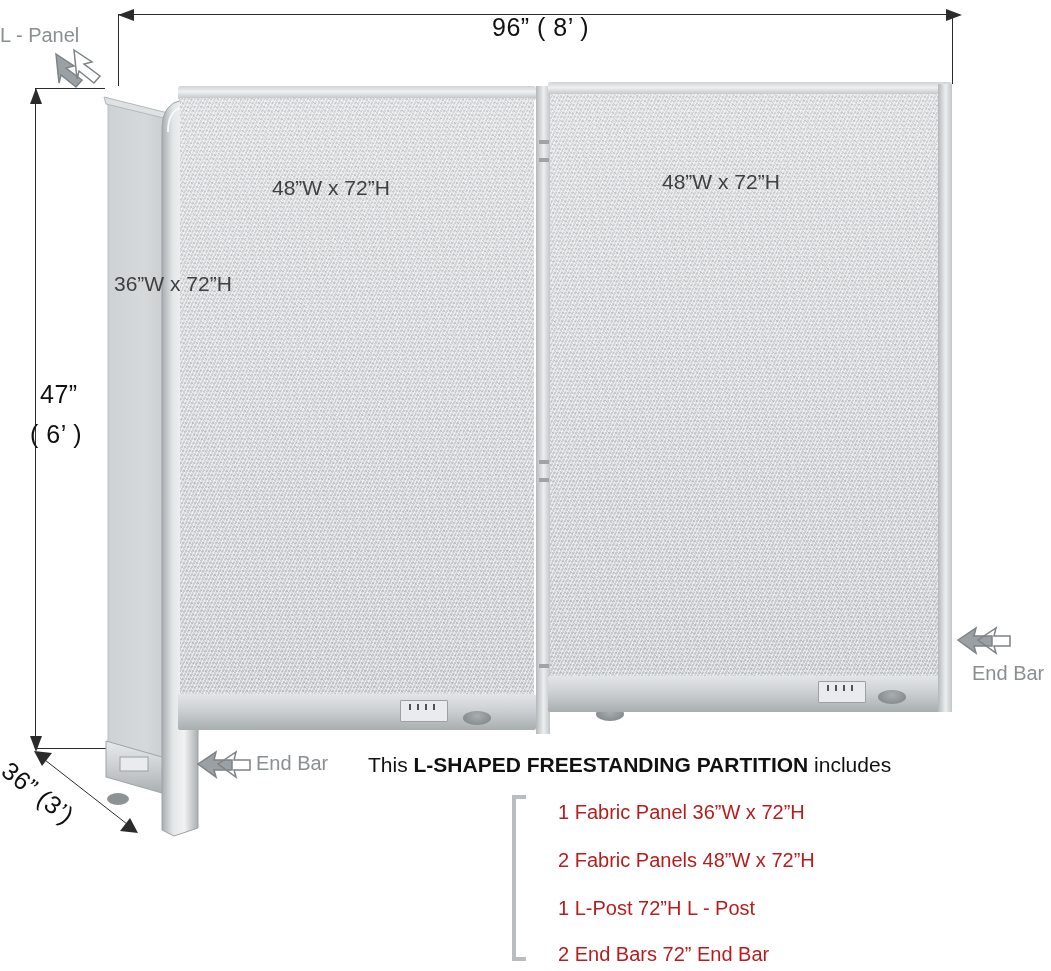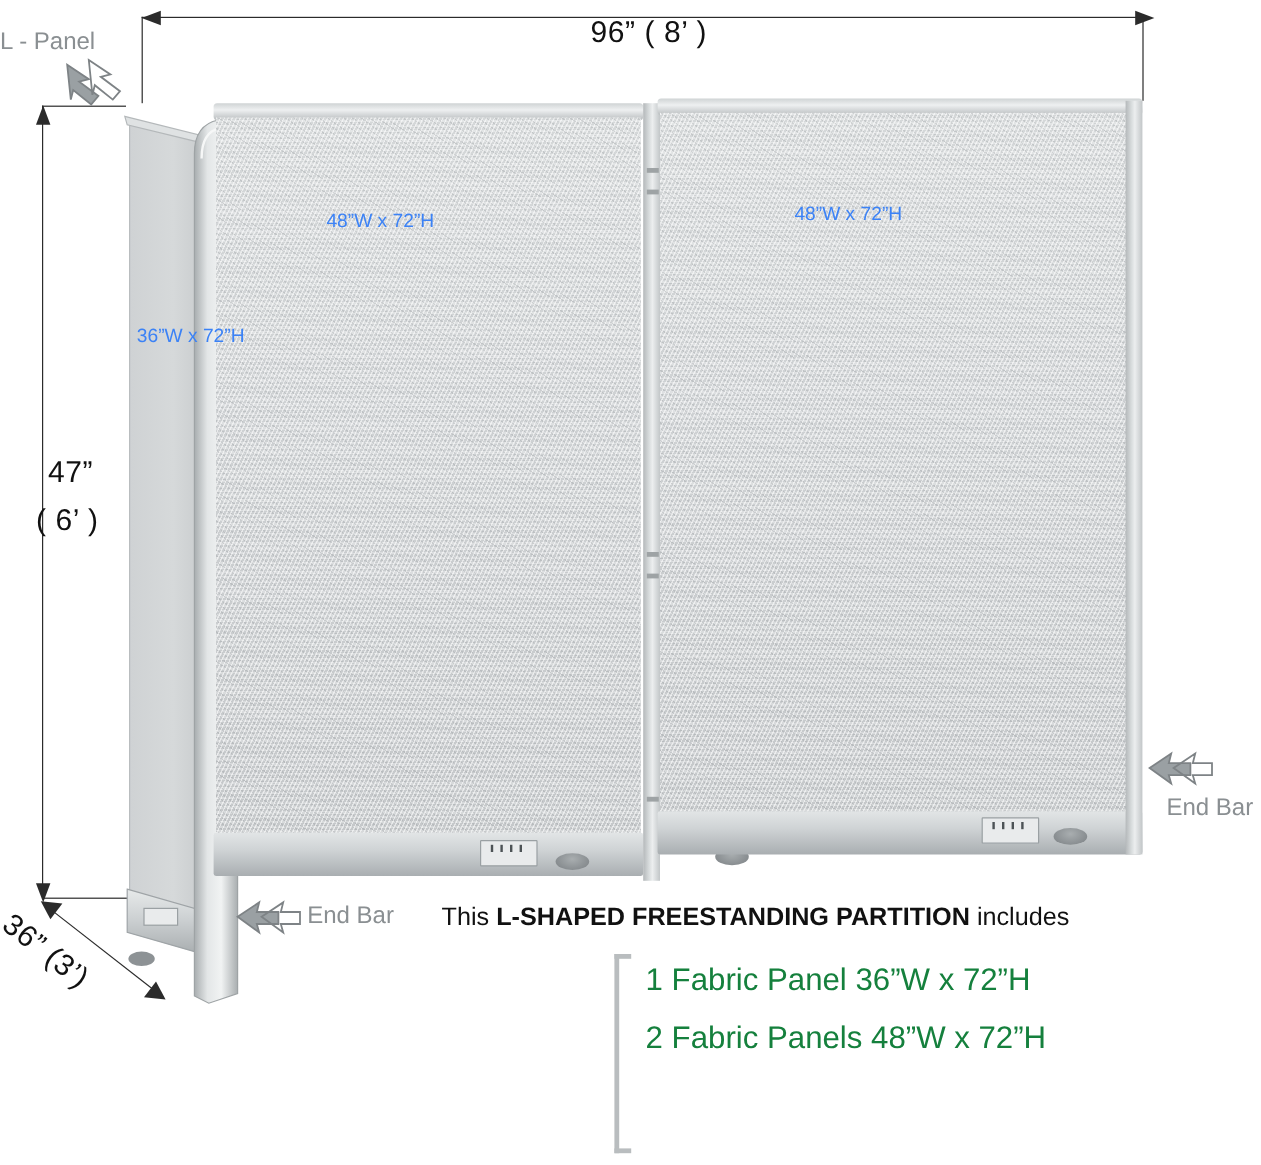--- a/index.html
+++ b/index.html
@@ -91,22 +91,22 @@
     position: absolute;
     top: 3px;
     width: 2px;
     height: 6px;
     background: #4d5356;
   }
 
   
   .panel-note {
     position: absolute;
-    font-size: 16px;
-    color: #3b82f6;
+    font-size: 21px;
+    color: #404040;
     white-space: nowrap;
   }
 
   
   .callout-label {
     position: absolute;
     font-size: 20px;
     color: #8a8f92;
     white-space: nowrap;
   }
@@ -116,23 +116,24 @@
     position: absolute;
     font-size: 21px;
     color: #111;
     white-space: nowrap;
     text-align: center;
   }
   .caption b { font-weight: bold; }
 
   .bom {
     position: absolute;
-    font-size: 26px;
-    color: #15803d;
-    white-space: nowrap;
+    font-size: 20px;
+    color: #b91c1c;
+    white-space: nowrap;
+    margin-left: 20px;
   }
   .bom-bracket {
     position: absolute;
     border-left: 4px solid #b9bdbf;
     border-top: 4px solid #b9bdbf;
     border-bottom: 4px solid #b9bdbf;
     width: 10px;
   }
 </style>
 </head>
@@ -265,14 +266,16 @@
   </svg>
   <div class="callout-label" style="left:256px; top:752px;">End Bar</div>
 
   <div class="caption" style="left:368px; top:753px;">
     <span>This </span><b>L-SHAPED FREESTANDING PARTITION</b><span> includes</span>
   </div>
 
   <div class="bom-bracket" style="left:512px; top:795px; height:158px;"></div>
   <div class="bom" style="left:538px; top:801px;">1 Fabric Panel  36”W x 72”H</div>
   <div class="bom" style="left:538px; top:849px;text-align:right;">2 Fabric Panels  48”W x 72”H</div>
+  <div class="bom" style="left:538px; top:897px;">1 L-Post   72”H L - Post</div>
+  <div class="bom" style="left:538px; top:943px;">2 End Bars  72” End Bar</div>
 
 </div>
 
 </body></html>

